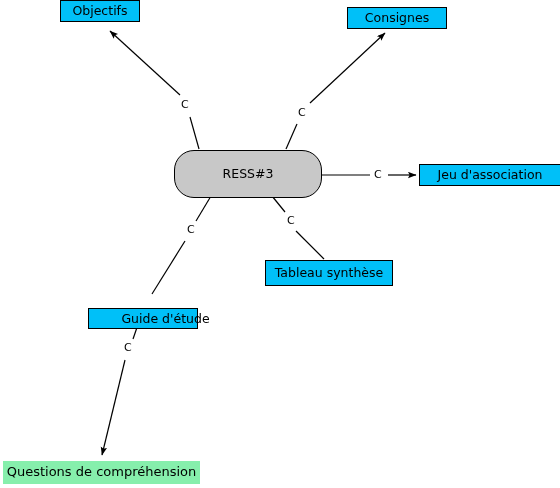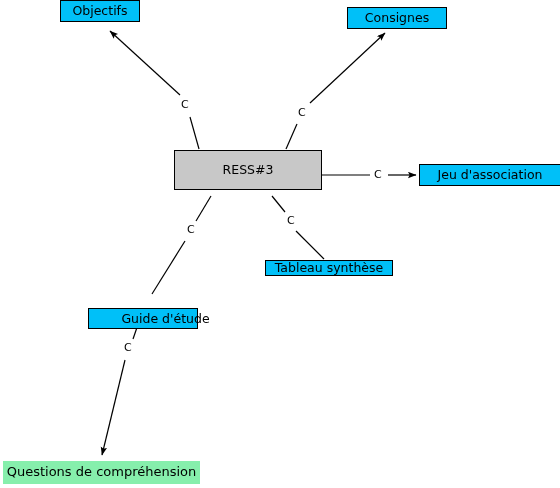--- a/index.html
+++ b/index.html
@@ -109,29 +109,29 @@
   </svg>
 
   <div class="node node-cyan" style="left:60px; top:0px; width:80px; height:22px;">
     <span class="node-line">Objectifs</span>
   </div>
 
   <div class="node node-cyan" style="left:347px; top:7px; width:100px; height:22px;">
     <span class="node-line">Consignes</span>
   </div>
 
-  <div class="node node-center" style="left:174px; top:150px; width:148px; height:40px;">
+  <div class="node node-center" style="left:174px; top:150px; width:148px; height:48px;border-radius:20px;">
     <span class="node-line">RESS#3</span>
   </div>
 
   <div class="node node-cyan" style="left:419px; top:164px; width:142px; height:22px;">
     <span class="node-line">Jeu d'association</span>
   </div>
 
-  <div class="node node-cyan" style="left:265px; top:260px; width:128px; height:16px;">
+  <div class="node node-cyan" style="left:265px; top:260px; width:128px; height:26px;">
     <span class="node-line">Tableau synthèse</span>
   </div>
 
   <div class="node node-cyan" style="left:88px; top:308px; width:110px; height:21px;padding-left:45px;">
     <span class="node-line">Guide d'étude</span>
   </div>
 
   <div class="node node-green" style="left:3px; top:461px; width:197px; height:23px;">
     <span class="node-line">Questions de compréhension</span>
   </div>

